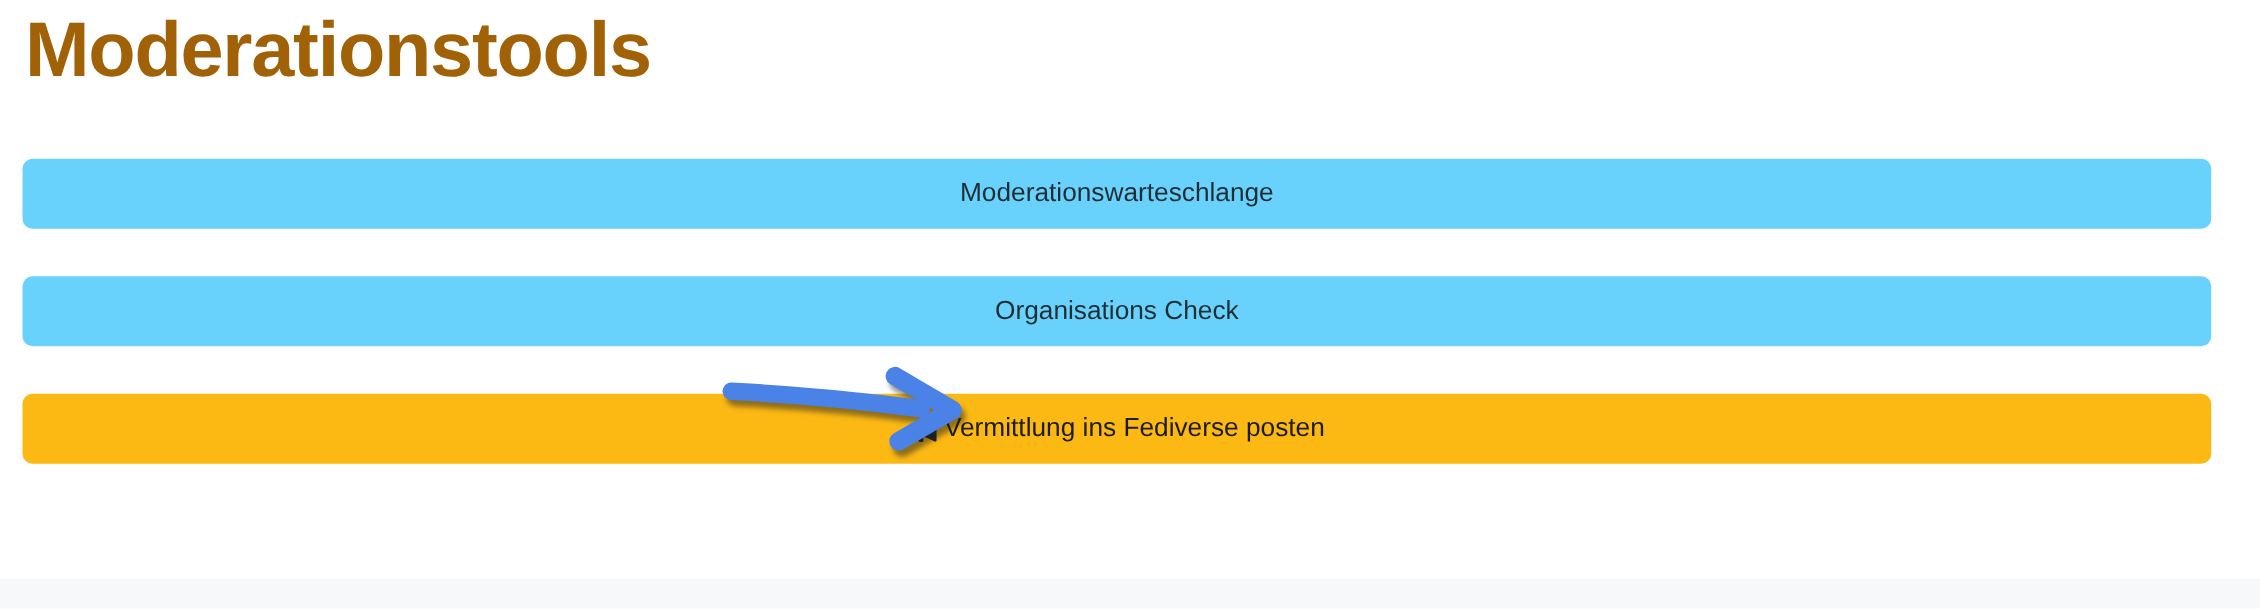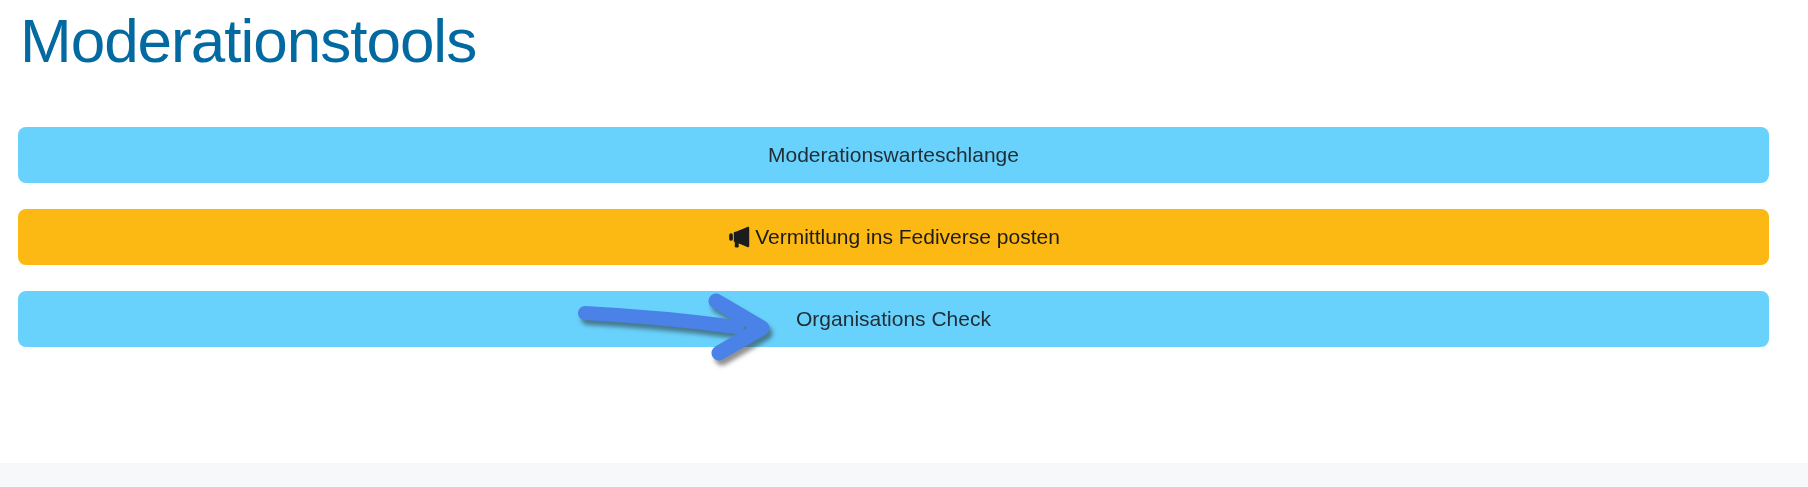--- a/index.html
+++ b/index.html
@@ -9,42 +9,42 @@
     height: 487px;
     background: #ffffff;
     overflow: hidden;
     font-family: "Liberation Sans", sans-serif;
     position: relative;
   }
 
   .page-title {
     margin: 2px 0 0 20px;
     font-size: 62px;
-    font-weight: 400;
+    font-weight: 700;
     letter-spacing: -1px;
     line-height: 1.25;
-    color: #0369a1;
+    color: #a16207;
   }
 
   .btn-list {
     margin-top: 47px;
     margin-left: 18px;
     width: 1751px;
     display: flex;
     flex-direction: column;
   }
 
   .btn {
     display: flex;
     align-items: center;
     justify-content: center;
     gap: 2px;
     width: 100%;
     height: 56px;
-    margin-bottom: 26px;
+    margin-bottom: 38px;
     border: none;
     border-radius: 8px;
     font-family: "Liberation Sans", sans-serif;
     font-size: 21px;
     font-weight: 400;
     color: #1f2d35;
     cursor: pointer;
   }
 
   .btn-info   { background: #69d2fc; }
@@ -81,36 +81,36 @@
 
 <main>
 
   <h1 class="page-title">Moderationstools</h1>
 
   <div class="btn-list">
 
     <button class="btn btn-info">Moderationswarteschlange</button>
 
 
+    <button class="btn btn-info">Organisations Check</button>
+
     <button class="btn btn-warning">
       <svg class="megaphone" viewBox="0 0 24 24" aria-hidden="true">
         <g fill="#1c1c1c">
 
           <rect x="2" y="8.6" width="3.4" height="6.8" rx="1.6"></rect>
 
           <path d="M19.2 2.6 C19.9 2.3 20.5 2.8 20.5 3.6 L20.5 20.4 C20.5 21.2 19.9 21.7 19.2 21.4 C15.5 19.8 9.8 17.2 6.3 16.3 L6.3 7.7 C9.8 6.8 15.5 4.2 19.2 2.6 Z"></path>
 
           <rect x="7.2" y="16.2" width="3.6" height="5.6" rx="1.2"></rect>
         </g>
       </svg>
       <span>Vermittlung ins Fediverse posten</span>
     </button>
 
-    <button class="btn btn-info">Organisations Check</button>
-
   </div>
 </main>
 
 <svg class="annotation-arrow" viewBox="555 282 235 95" aria-hidden="true">
   <g stroke="#4b82e8" fill="none" stroke-linecap="round" stroke-linejoin="round">
     <path d="M585 313 Q662 317 737 327" stroke-width="14"></path>
     <path d="M716 301 L762 328 L719 353" stroke-width="15"></path>
   </g>
 </svg>
 

